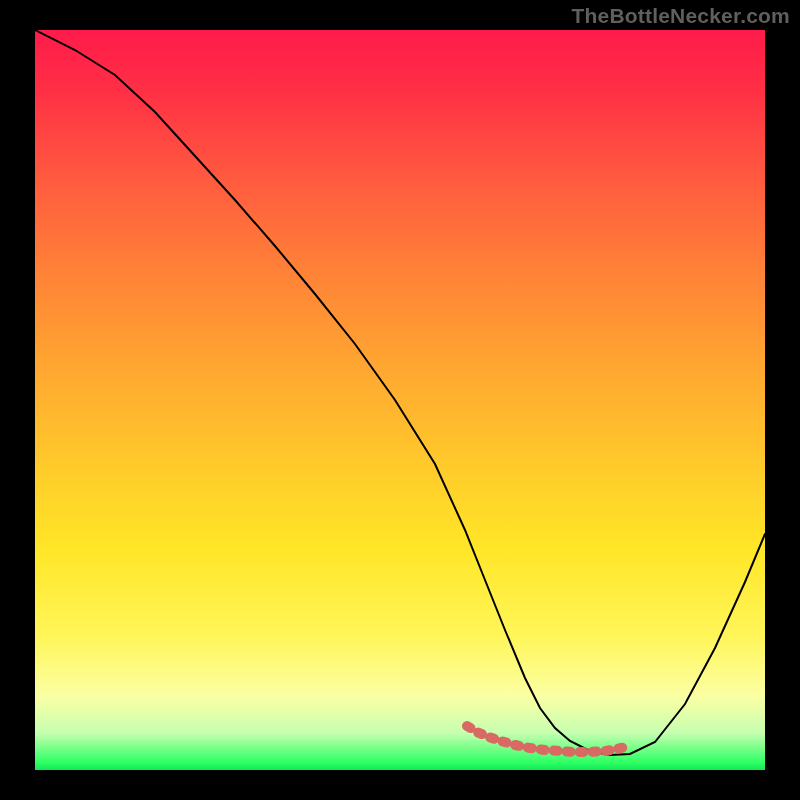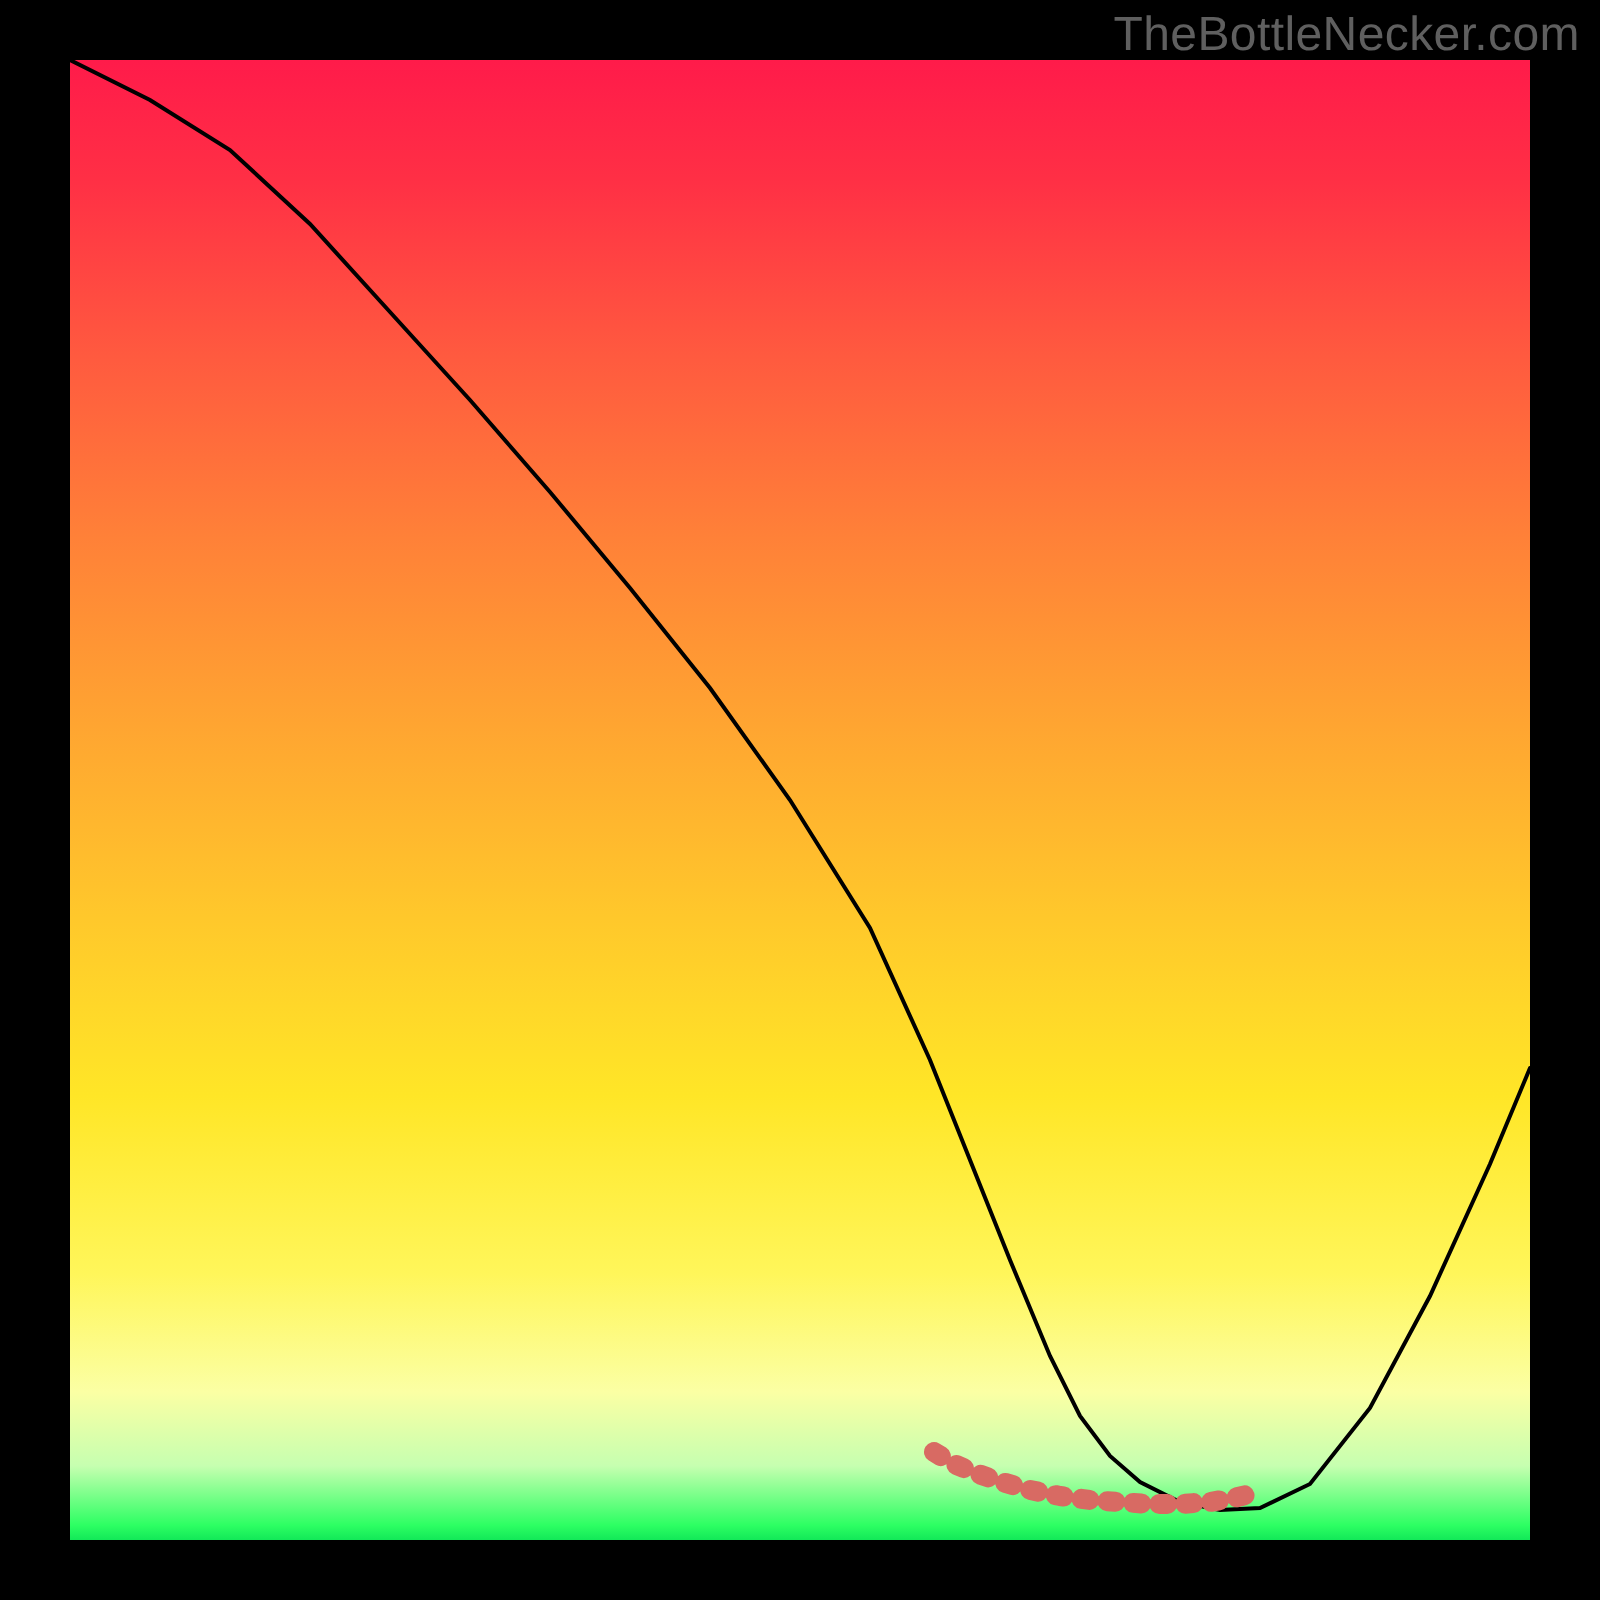--- a/index.html
+++ b/index.html
@@ -15,22 +15,22 @@
     position: relative;
     width: 800px;
     height: 800px;
     background: #000;
   }
   .watermark {
     position: absolute;
     top: 4px;
     right: 10px;
     color: #5f5f5f;
-    font-size: 24px;
-    font-weight: 400;
+    font-size: 21px;
+    font-weight: 700;
     letter-spacing: 0.2px;
     z-index: 10;
   }
   .plot-area {
     position: absolute;
     left: 35px;
     top: 30px;
     width: 730px;
     height: 740px;
     overflow: hidden;

